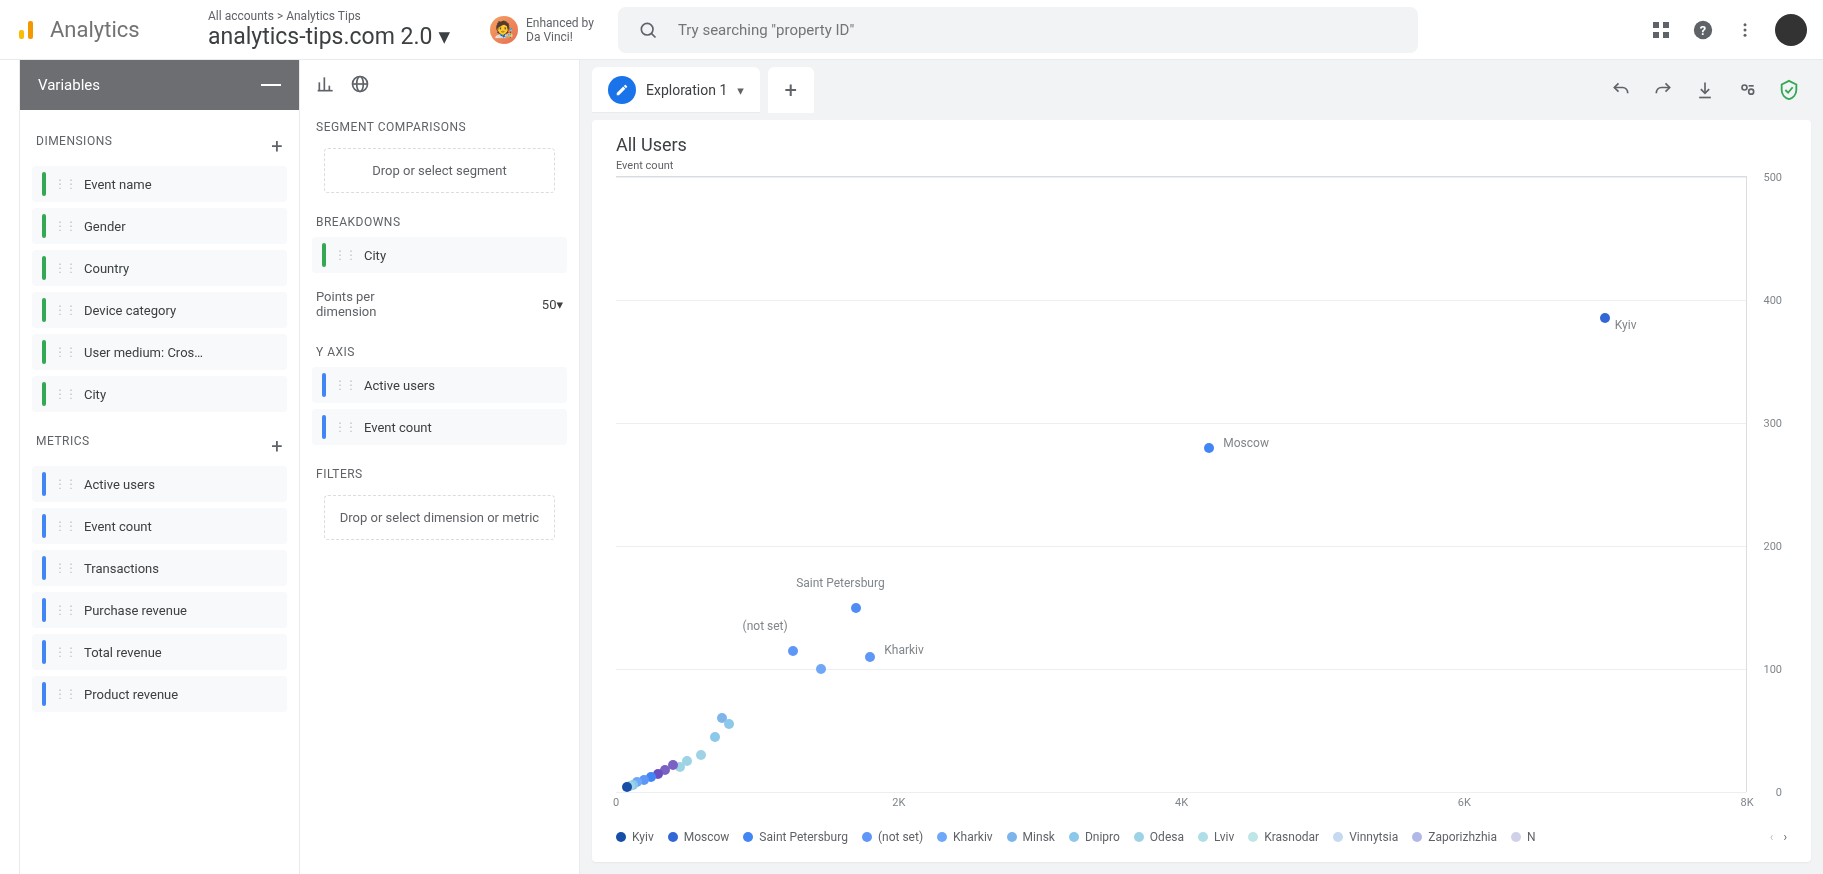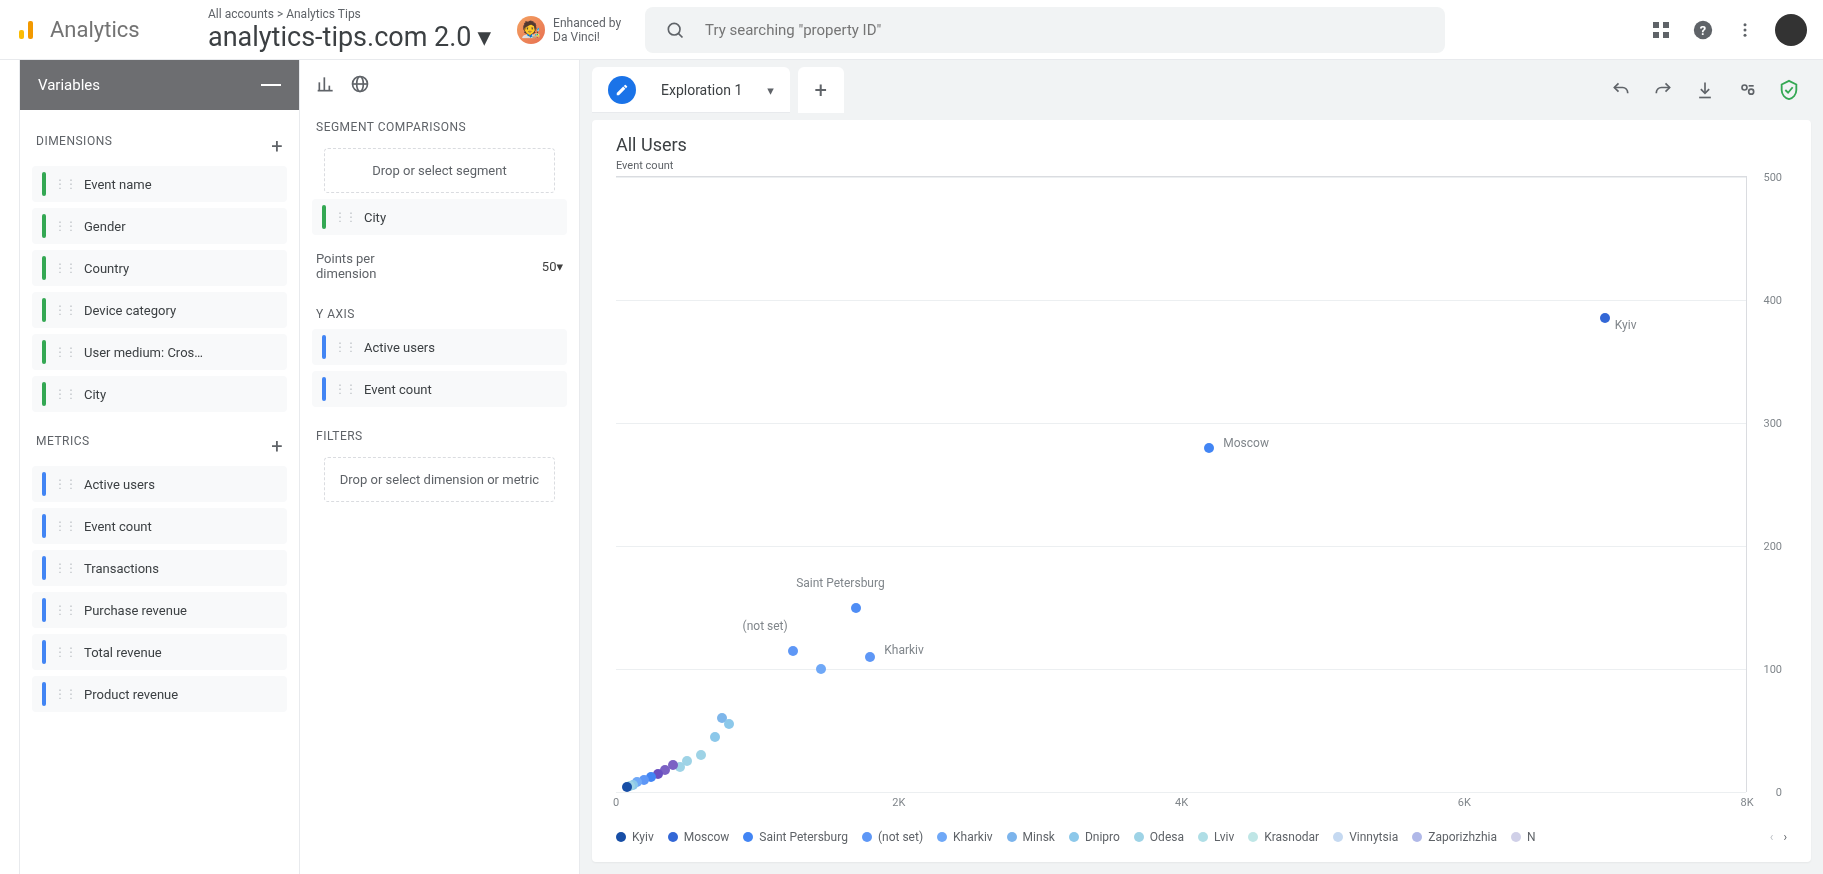--- a/index.html
+++ b/index.html
@@ -4,21 +4,21 @@
 <style>
 *{box-sizing:border-box;margin:0;padding:0;font-family:Roboto,Arial,sans-serif}
 body{background:#fff;color:#202124;font-size:13px;overflow:hidden}
 .app{display:flex;flex-direction:column;width:1823px;height:874px}
 .header{display:flex;align-items:center;height:60px;padding:0 16px;border-bottom:1px solid #e8eaed}
 .logo-area{display:flex;align-items:center;gap:10px;width:180px}
 .logo-icon{width:24px;height:24px}
 .logo-text{font-size:22px;color:#737373}
 .breadcrumb-area{display:flex;flex-direction:column;padding:0 12px;min-width:280px}
 .breadcrumb-top{font-size:12px;color:#5f6368}
-.breadcrumb-prop{display:flex;align-items:center;gap:6px;font-size:27px;color:#3c4043}
+.breadcrumb-prop{display:flex;align-items:center;gap:6px;font-size:23px;color:#3c4043}
 .davinci{display:flex;align-items:center;gap:8px;padding:0 14px;font-size:12px;color:#5f6368}
 .davinci-av{width:28px;height:28px;border-radius:50%;background:linear-gradient(135deg,#f4a261,#e76f51);display:flex;align-items:center;justify-content:center;font-size:16px}
 .search{flex:0 0 800px;height:46px;background:#f1f3f4;border-radius:8px;display:flex;align-items:center;gap:20px;padding:0 20px;margin-left:10px}
 .search input{border:none;background:transparent;font-size:15px;color:#5f6368;flex:1;outline:none}
 .header-spacer{flex:1}
 .header-icons{display:flex;align-items:center;gap:18px;color:#5f6368}
 .hicon{width:24px;height:24px;display:flex;align-items:center;justify-content:center;cursor:pointer}
 .avatar{width:32px;height:32px;border-radius:50%;background:#333}
 
 .body{display:flex;flex:1;overflow:hidden}
@@ -35,21 +35,21 @@
 .bar-dim{background:#34a853}
 .bar-met{background:#4285f4}
 .drag-dots{color:#bdc1c6;font-size:12px;letter-spacing:-1px}
 .dropzone{border:1px dashed #dadce0;border-radius:4px;padding:14px 10px;text-align:center;color:#5f6368;font-size:13px;margin:6px 12px}
 .setting-row{display:flex;align-items:center;justify-content:space-between;padding:10px 4px;color:#5f6368;font-size:13px}
 .select-val{display:flex;align-items:center;color:#404040}
 .tech-icons{display:flex;gap:14px;padding:6px 4px 10px;color:#5f6368}
 
 .canvas-area{flex:1;display:flex;flex-direction:column;background:#f1f3f4}
 .canvas-tabs{height:60px;display:flex;align-items:center;padding:0 12px;gap:8px}
-.tab-chip{display:flex;align-items:center;gap:25px;background:#fff;border-radius:6px 6px 0 0;padding:10px 16px;height:46px;box-shadow:0 -1px 0 #e8eaed inset}
+.tab-chip{display:flex;align-items:center;gap:10px;background:#fff;border-radius:6px 6px 0 0;padding:10px 16px;height:46px;box-shadow:0 -1px 0 #e8eaed inset}
 .tab-icon-circle{width:28px;height:28px;border-radius:50%;background:#1a73e8;display:flex;align-items:center;justify-content:center;color:#fff}
 .tab-label{font-size:14px;color:#3c4043}
 .tab-add{width:46px;height:46px;background:#fff;display:flex;align-items:center;justify-content:center;border-radius:6px 6px 0 0;color:#5f6368;font-size:22px;cursor:pointer}
 .canvas-tabs .spacer{flex:1}
 .toolbar-icons{display:flex;gap:18px;color:#5f6368;align-items:center;padding-right:10px}
 .shield{color:#34a853}
 
 .chart-card{flex:1;margin:0 12px 12px;background:#fff;border-radius:4px;padding:14px 24px 8px;display:flex;flex-direction:column;box-shadow:0 1px 2px rgba(0,0,0,.05)}
 .chart-title{font-size:18px;color:#3c4043;margin-bottom:4px}
 .axis-label{font-size:11px;color:#5f6368}
@@ -232,20 +232,23 @@
                 <circle cx="12" cy="12" r="9"></circle>
                 <ellipse cx="12" cy="12" rx="4" ry="9"></ellipse>
                 <line x1="3" y1="12" x2="21" y2="12"></line>
               </svg>
             </span>
         </div>
         <div class="section-head">
             <span>SEGMENT COMPARISONS</span>
           </div>
         <div class="dropzone">Drop or select segment</div>
+        <div class="section-head">
+            <span>BREAKDOWNS</span>
+          </div>
         <div class="chip">
             <span class="bar bar-dim"></span>
             <span class="drag-dots">⋮⋮</span>
             <span>City</span>
           </div>
         <div class="setting-row">
           <span style="max-width:90px">Points per dimension</span>
           <span class="select-val">
               <span>50</span>
               <span>▾</span>

